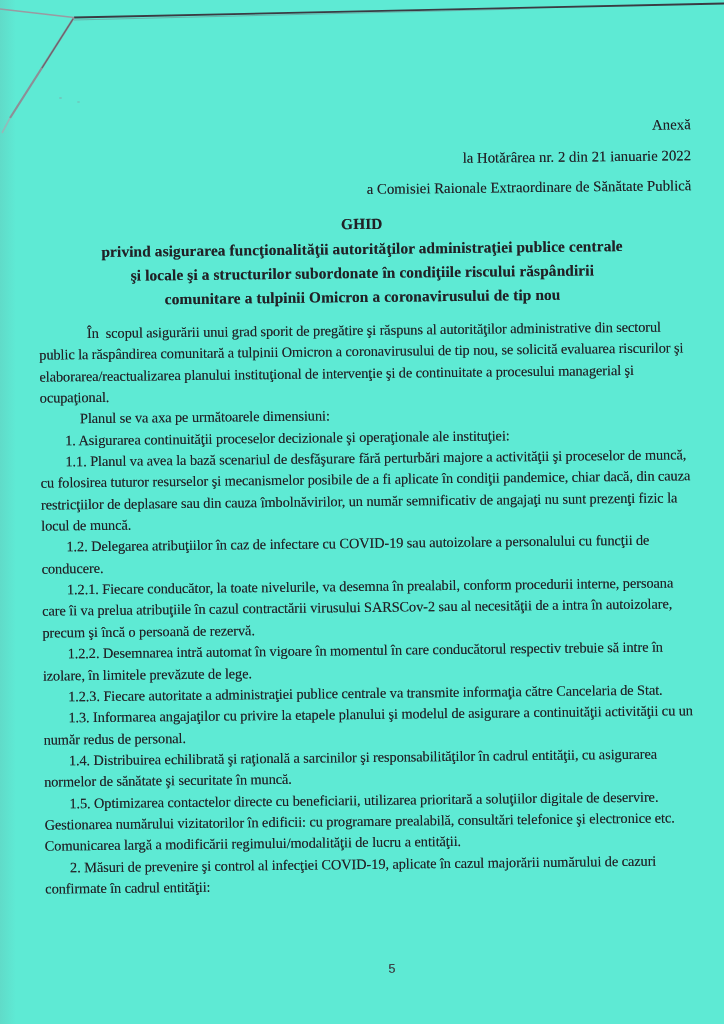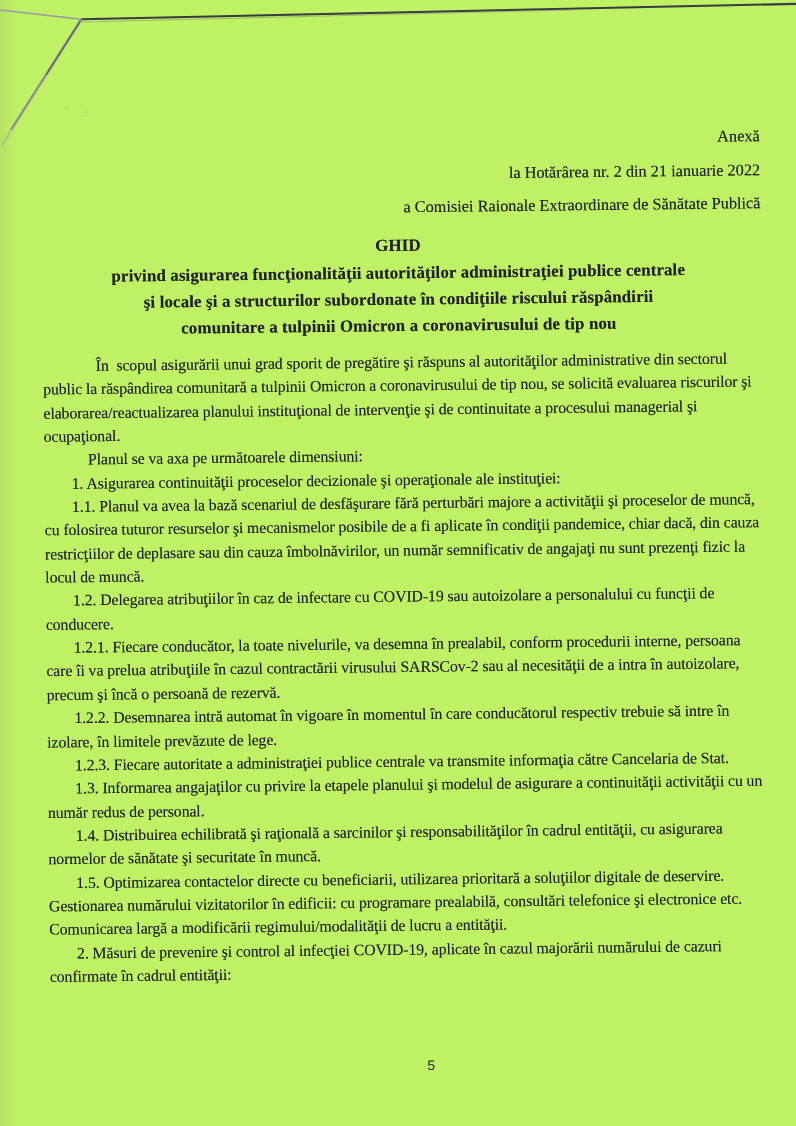--- a/index.html
+++ b/index.html
@@ -1,19 +1,19 @@
 <!DOCTYPE html>
 <html><head>
 <meta charset="utf-8">
 <style>
   html,body{margin:0;padding:0;background:#ffffff;}
   .page{
     position:relative;
     width:724px;height:1024px;
-    background:#bef264;
+    background:#5eead4;
     overflow:hidden;
     font-family:"Liberation Serif","DejaVu Serif",serif;
     color:#212126;
   }
   .left-shade{
     position:absolute;top:0;left:0;width:16px;height:1024px;
     background:linear-gradient(to right, rgba(110,110,118,0.12), rgba(110,110,118,0));
     pointer-events:none;
   }
   .artifacts{position:absolute;top:0;left:0;width:724px;height:1024px;pointer-events:none;}

